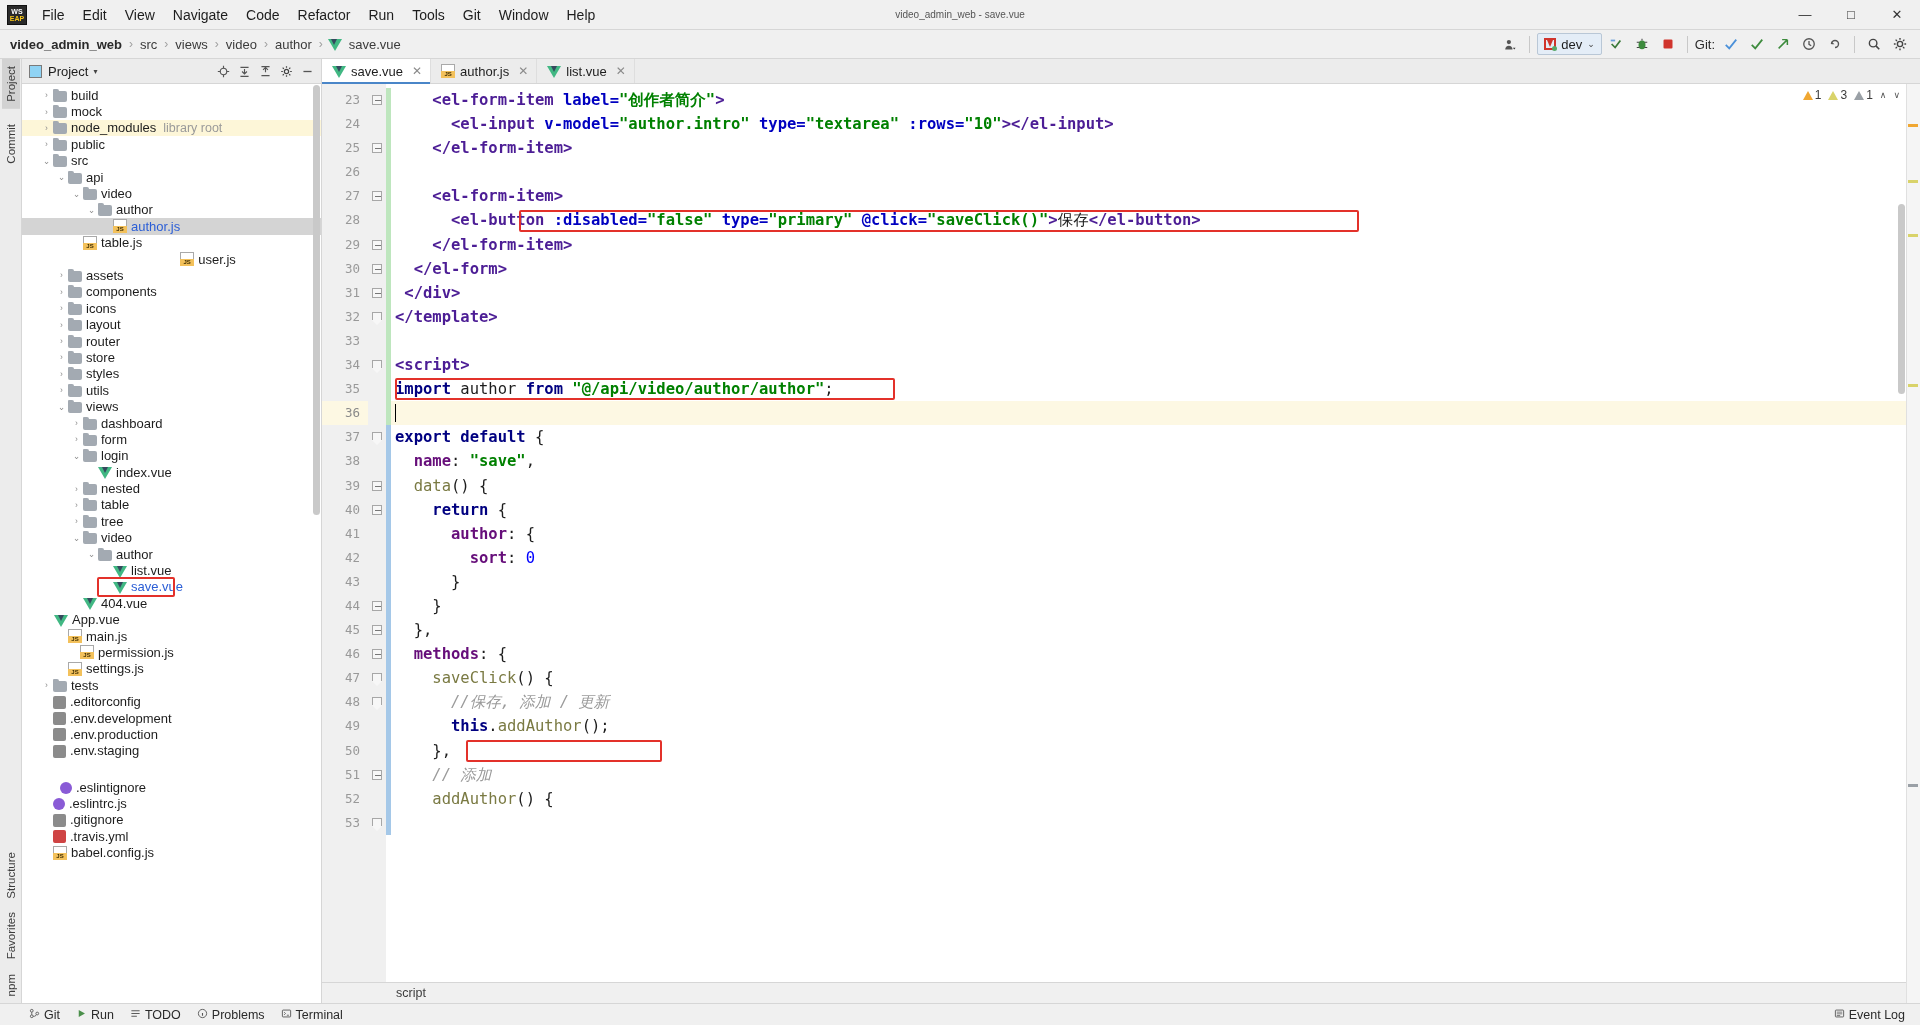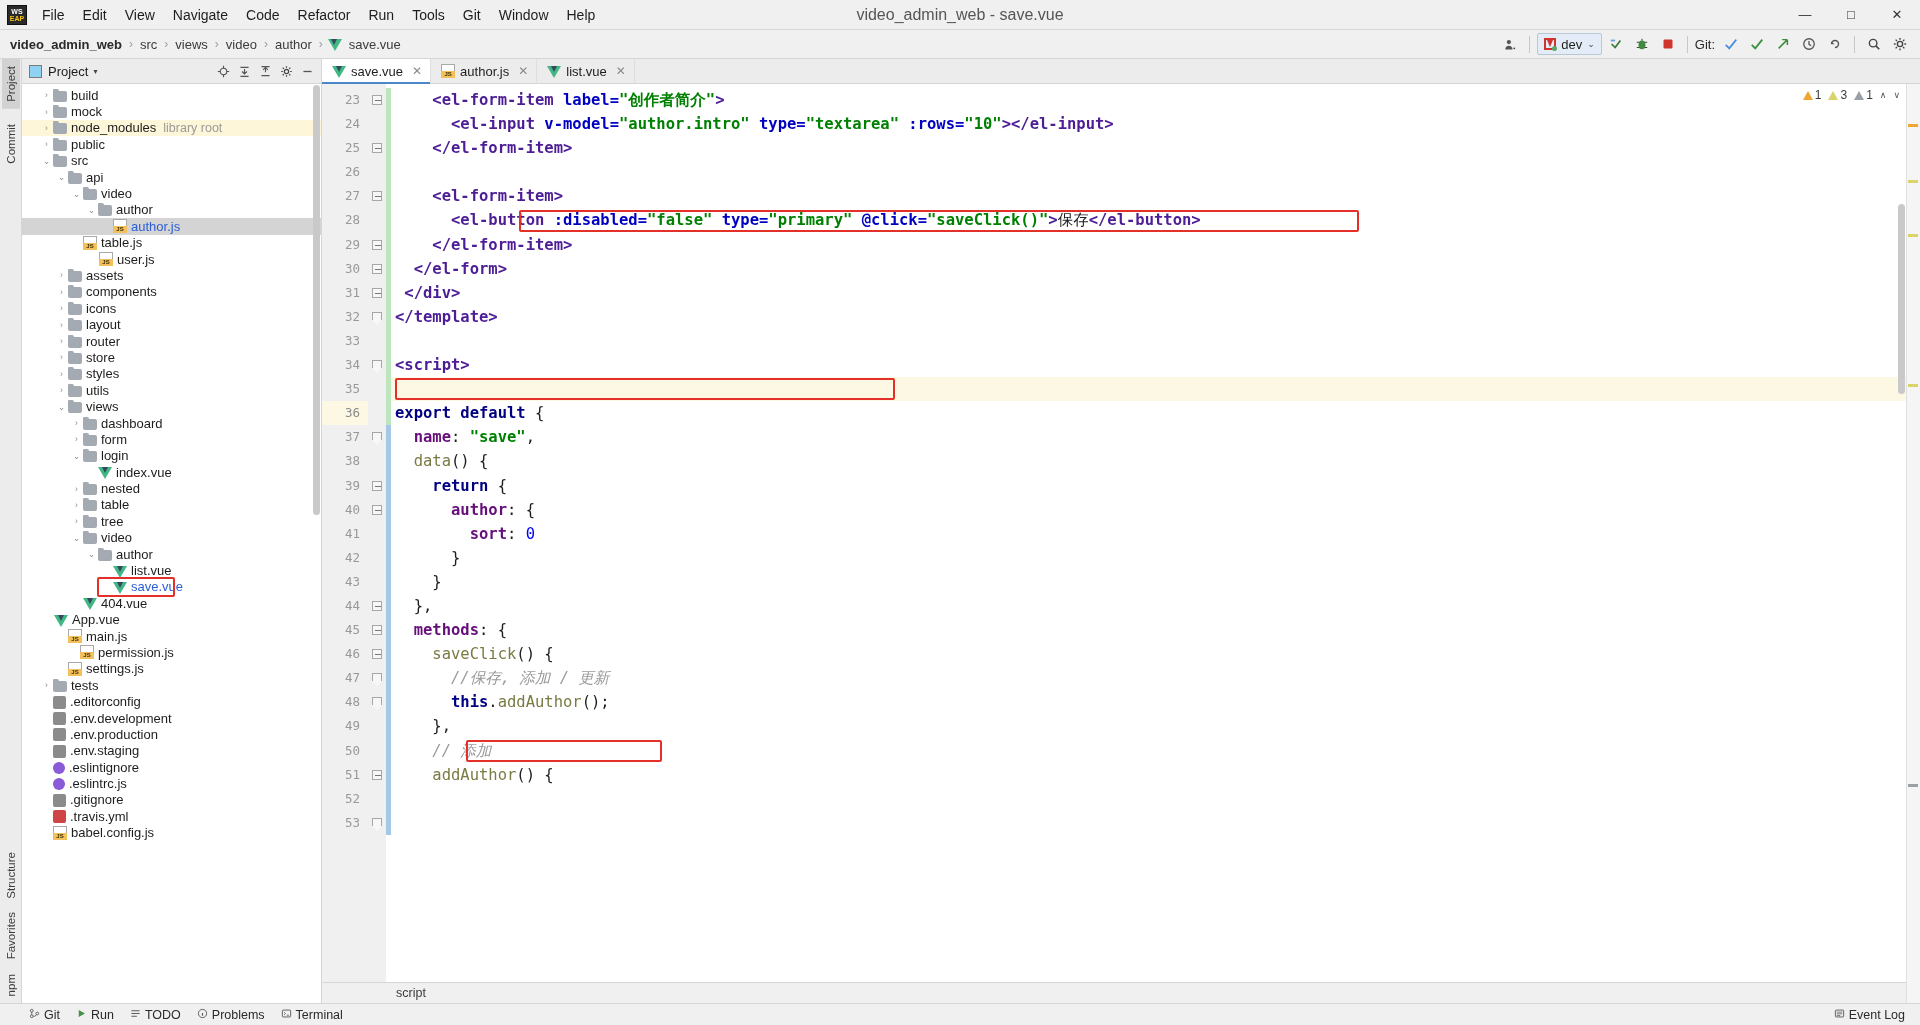--- a/index.html
+++ b/index.html
@@ -42,21 +42,21 @@
     padding: 5px 9px;
     font-size: 14px;
     color: #1d1d1d;
     cursor: default;
     white-space: nowrap;
   }
   #win-title {
     position: absolute;
     left: 0; right: 0;
     text-align: center;
-    font-size: 16px;
+    font-size: 10px;
     color: #555;
     pointer-events: none;
   }
   #win-controls {
     margin-left: auto;
     display: flex;
     z-index: 2;
   }
   .win-btn {
     width: 46px; height: 30px;
@@ -837,21 +837,21 @@
         <div class="trow sel" style="padding-left: 79px;">
           <span class="arrow none"></span>
           <span class="ic ic-js"></span>
           <span class="tlabel blue">author.js</span>
         </div>
         <div class="trow" style="padding-left: 49px;">
           <span class="arrow none"></span>
           <span class="ic ic-js"></span>
           <span class="tlabel">table.js</span>
         </div>
-        <div class="trow" style="padding-left: 65px;">
+        <div class="trow" style="padding-left: 65px; justify-content: center;">
           <span class="arrow none"></span>
           <span class="ic ic-js"></span>
           <span class="tlabel">user.js</span>
         </div>
         <div class="trow" style="padding-left: 34px;">
           <span class="arrow">›</span>
           <span class="ic ic-folder"></span>
           <span class="tlabel">assets</span>
         </div>
         <div class="trow" style="padding-left: 34px;">
@@ -993,21 +993,21 @@
         <div class="trow" style="padding-left: 19px;">
           <span class="arrow none"></span>
           <span class="ic ic-cfg"></span>
           <span class="tlabel">.env.production</span>
         </div>
         <div class="trow" style="padding-left: 19px;">
           <span class="arrow none"></span>
           <span class="ic ic-cfg"></span>
           <span class="tlabel">.env.staging</span>
         </div>
-        <div class="trow" style="padding-left: 19px;">
+        <div class="trow" style="padding-left: 26px; margin-top: 20px;">
           <span class="arrow none"></span>
           <span class="ic ic-circ"></span>
           <span class="tlabel">.eslintignore</span>
         </div>
         <div class="trow" style="padding-left: 19px;">
           <span class="arrow none"></span>
           <span class="ic ic-circ"></span>
           <span class="tlabel">.eslintrc.js</span>
         </div>
         <div class="trow" style="padding-left: 19px;">
@@ -1209,20 +1209,21 @@
           <div class="cline"><span class="t-plain">    </span><span class="t-tag">&lt;/el-form-item&gt;</span></div>
           <div class="cline"></div>
           <div class="cline"><span class="t-plain">    </span><span class="t-tag">&lt;el-form-item&gt;</span></div>
           <div class="cline"><span class="t-plain">      </span><span class="t-tag">&lt;el-button</span> <span class="t-attr">:disabled=</span><span class="t-str">"false"</span> <span class="t-attr">type=</span><span class="t-str">"primary"</span> <span class="t-attr">@click=</span><span class="t-str">"saveClick()"</span><span class="t-tag">&gt;</span><span class="t-plain">保存</span><span class="t-tag">&lt;/el-button&gt;</span></div>
           <div class="cline"><span class="t-plain">    </span><span class="t-tag">&lt;/el-form-item&gt;</span></div>
           <div class="cline"><span class="t-plain">  </span><span class="t-tag">&lt;/el-form&gt;</span></div>
           <div class="cline"><span class="t-plain"> </span><span class="t-tag">&lt;/div&gt;</span></div>
           <div class="cline"><span class="t-tag">&lt;/template&gt;</span></div>
           <div class="cline"></div>
           <div class="cline"><span class="t-tag">&lt;script&gt;</span></div>
+          <div class="cline"><span class="t-kw">import</span> <span class="t-id">author</span> <span class="t-kw">from</span> <span class="t-str">"@/api/video/author/author"</span><span class="t-plain">;</span></div>
           <div class="cline cur"><span class="caret"></span></div>
           <div class="cline"><span class="t-kw">export default</span> <span class="t-plain">{</span></div>
           <div class="cline"><span class="t-plain">  </span><span class="t-prop">name</span><span class="t-plain">: </span><span class="t-str">"save"</span><span class="t-plain">,</span></div>
           <div class="cline"><span class="t-plain">  </span><span class="t-fn">data</span><span class="t-plain">() {</span></div>
           <div class="cline"><span class="t-plain">    </span><span class="t-kw">return</span> <span class="t-plain">{</span></div>
           <div class="cline"><span class="t-plain">      </span><span class="t-prop">author</span><span class="t-plain">: {</span></div>
           <div class="cline"><span class="t-plain">        </span><span class="t-prop">sort</span><span class="t-plain">: </span><span class="t-num">0</span></div>
           <div class="cline"><span class="t-plain">      }</span></div>
           <div class="cline"><span class="t-plain">    }</span></div>
           <div class="cline"><span class="t-plain">  },</span></div>

